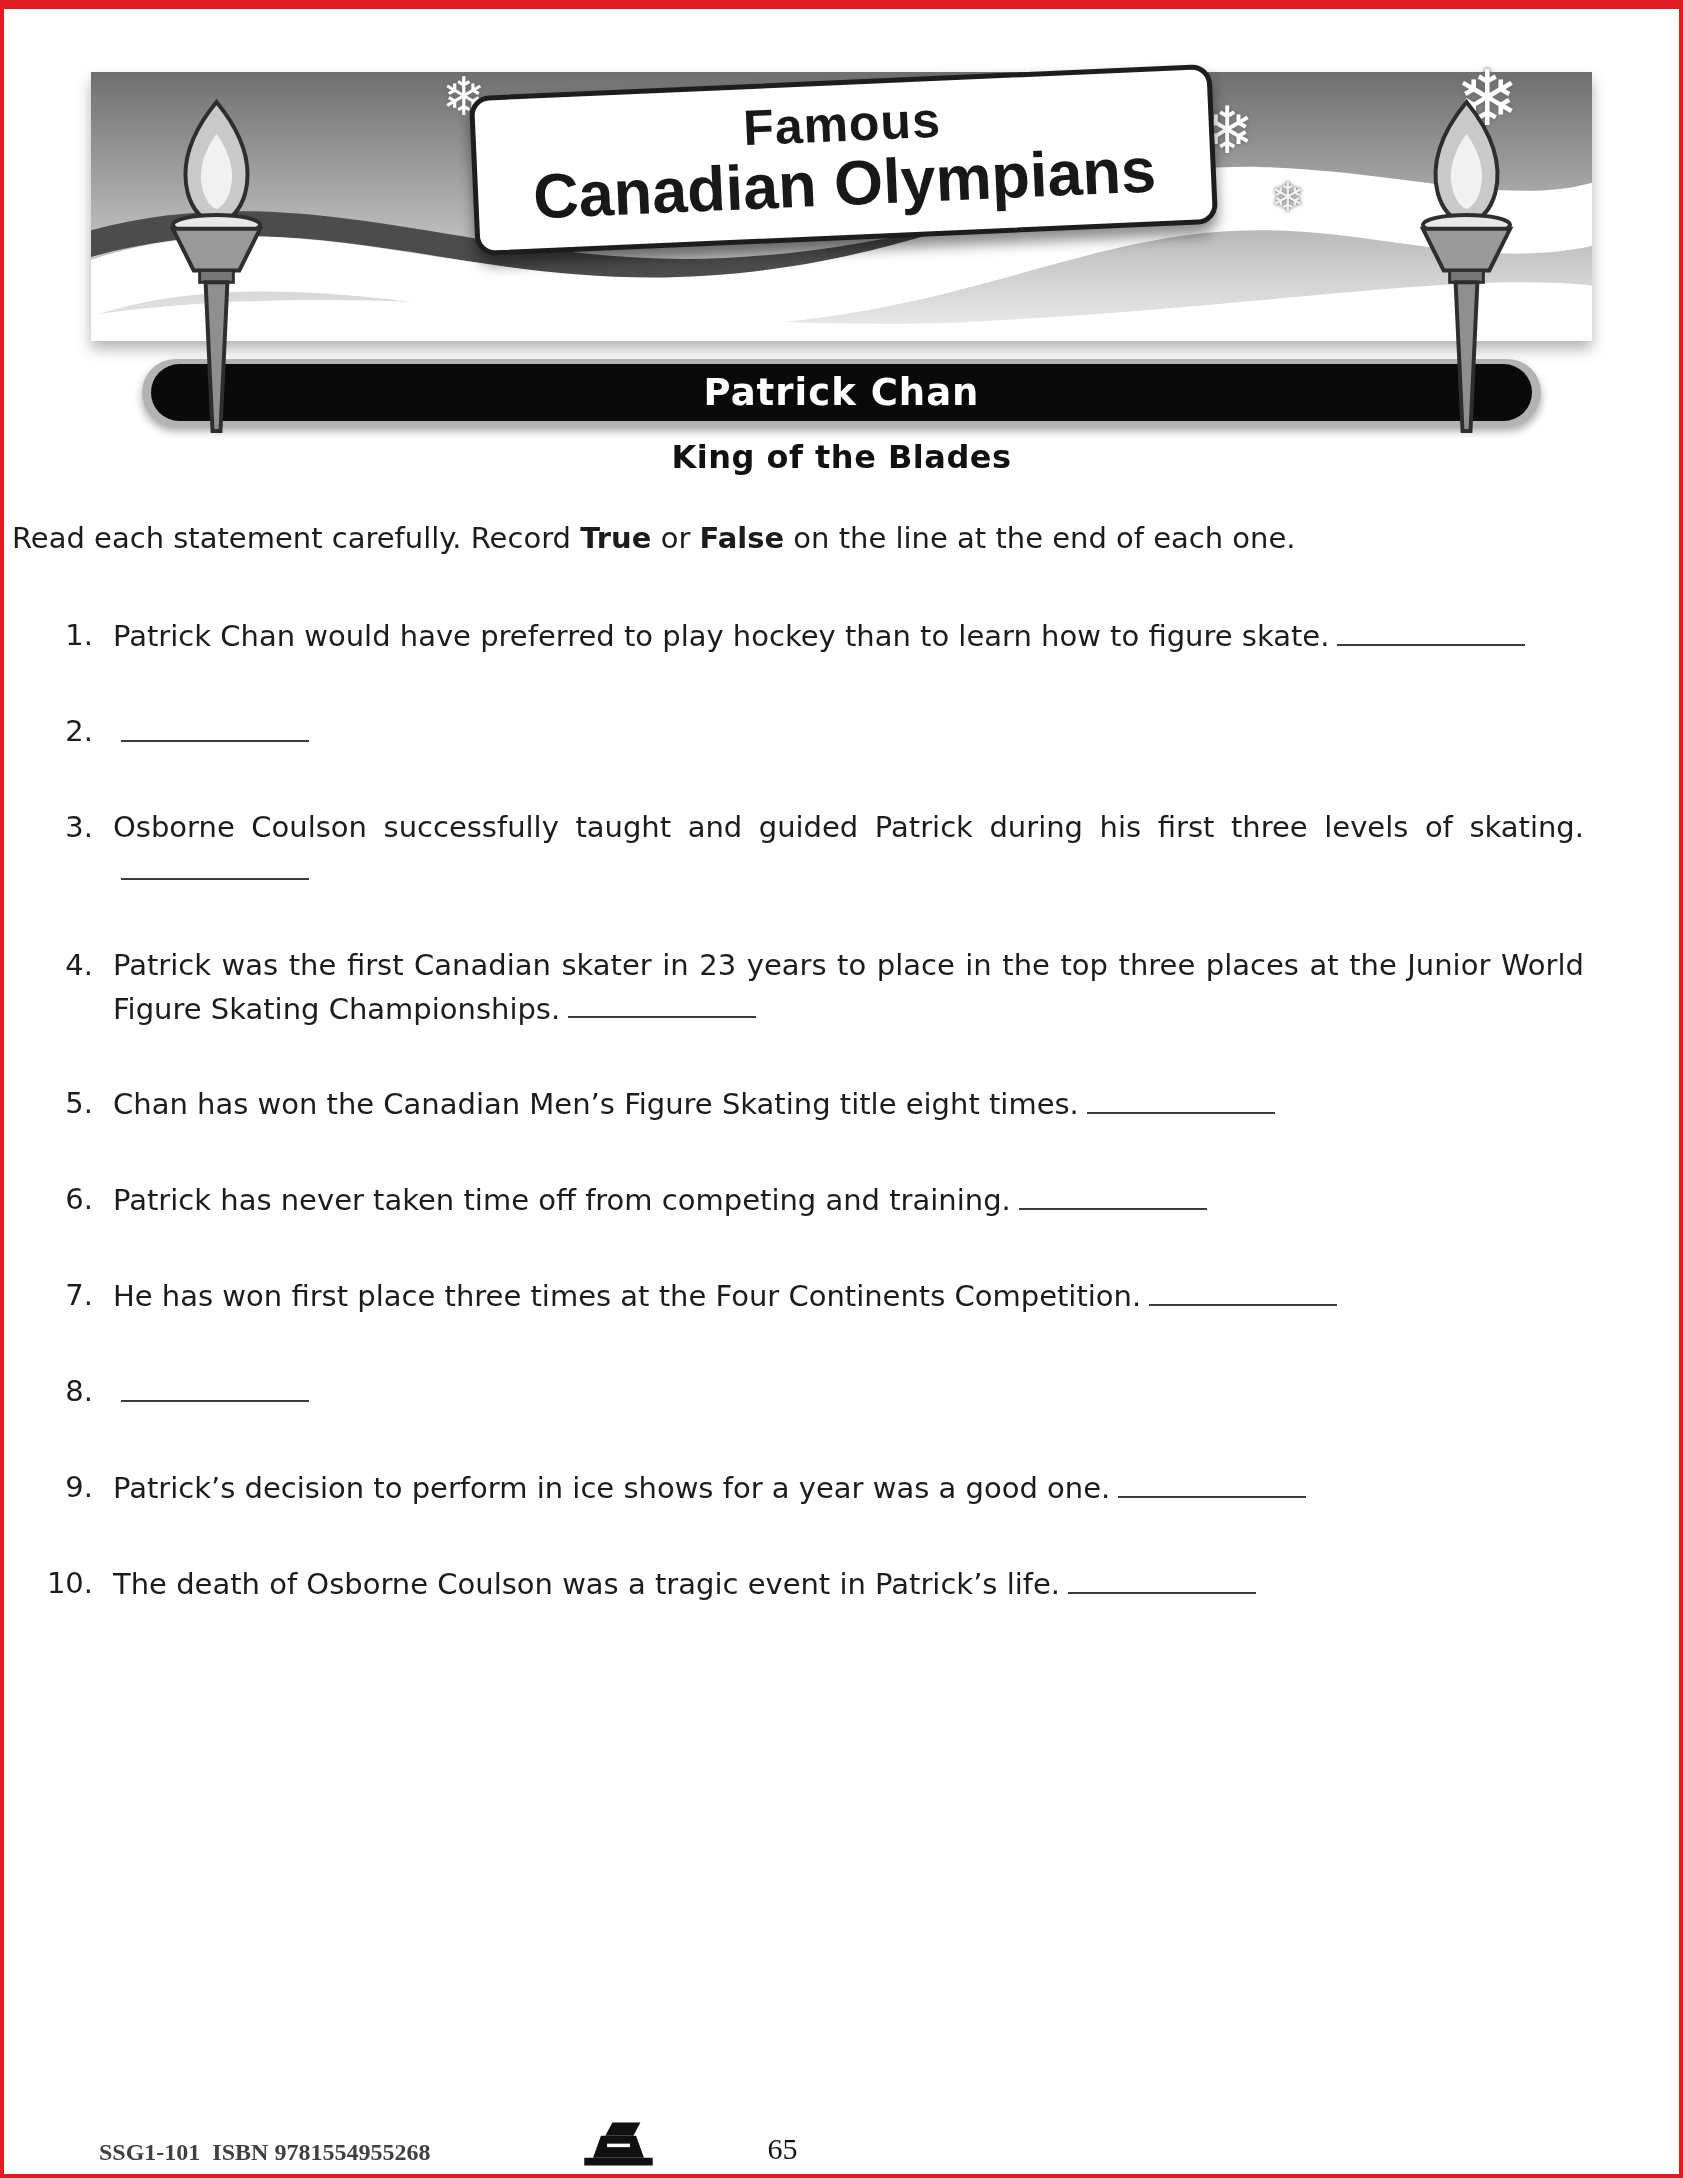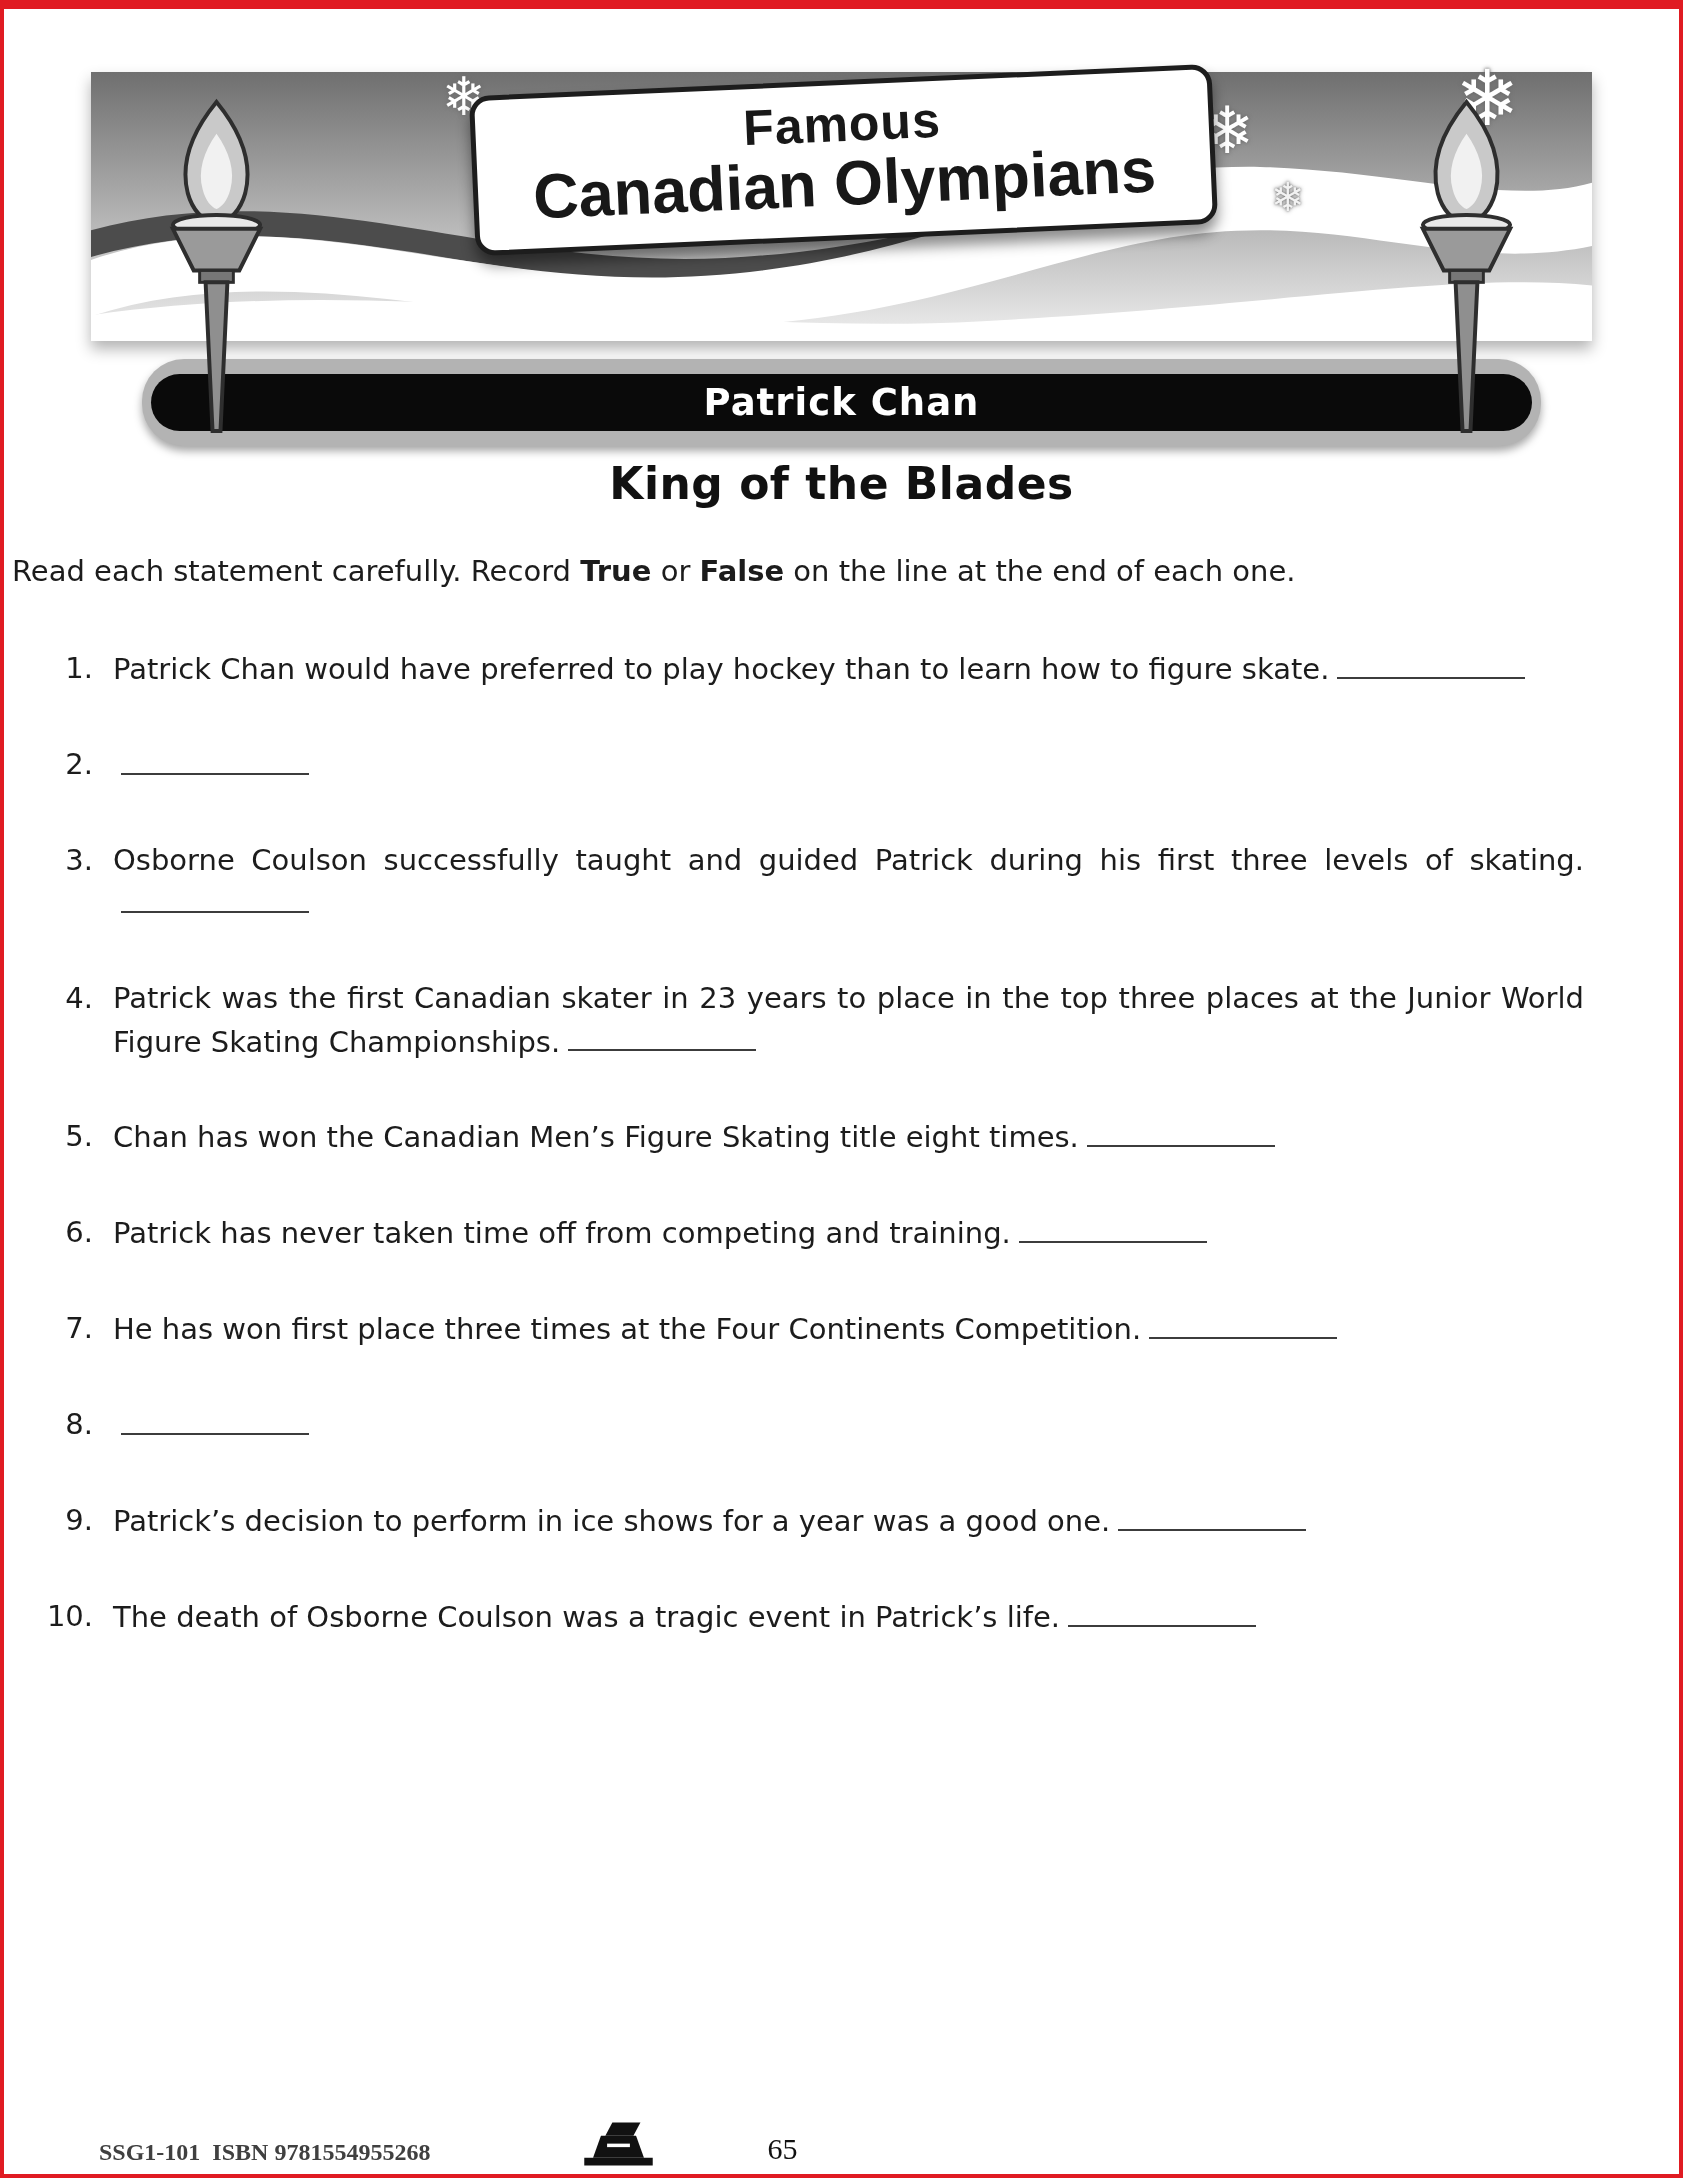--- a/index.html
+++ b/index.html
@@ -54,34 +54,34 @@
     line-height:1.08;
   }
 
   .torch{position:absolute;width:149px;height:342px;z-index:5;}
   .torch-left{left:51px;top:22px;}
   .torch-right{right:51px;top:22px;}
 
   
   .band-outer{
     position:relative;margin:18px 51px 0;
-    background:#b3b3b3;border-radius:42px;padding:15px 9px;
+    background:#b3b3b3;border-radius:42px;padding:5px 9px;
     box-shadow:0 5px 8px rgba(0,0,0,.35);
     z-index:2;
   }
   .band-inner{
     background:#0a0a0a;border-radius:36px;height:57px;
     display:flex;align-items:center;justify-content:center;
   }
   .band-inner .name{
     color:#ffffff;font-weight:bold;font-size:37px;letter-spacing:1px;
   }
   .subtitle{
     margin-top:12px;text-align:center;
-    font-weight:bold;font-size:44px;color:#111;
+    font-weight:bold;font-size:32px;color:#111;
     letter-spacing:0.5px;
   }
 
   
   .instructions{
     margin:42px 95px 0 8px;
     font-size:29px;line-height:1.42;text-align:left;
   }
   .instructions b{font-weight:bold;}
 

